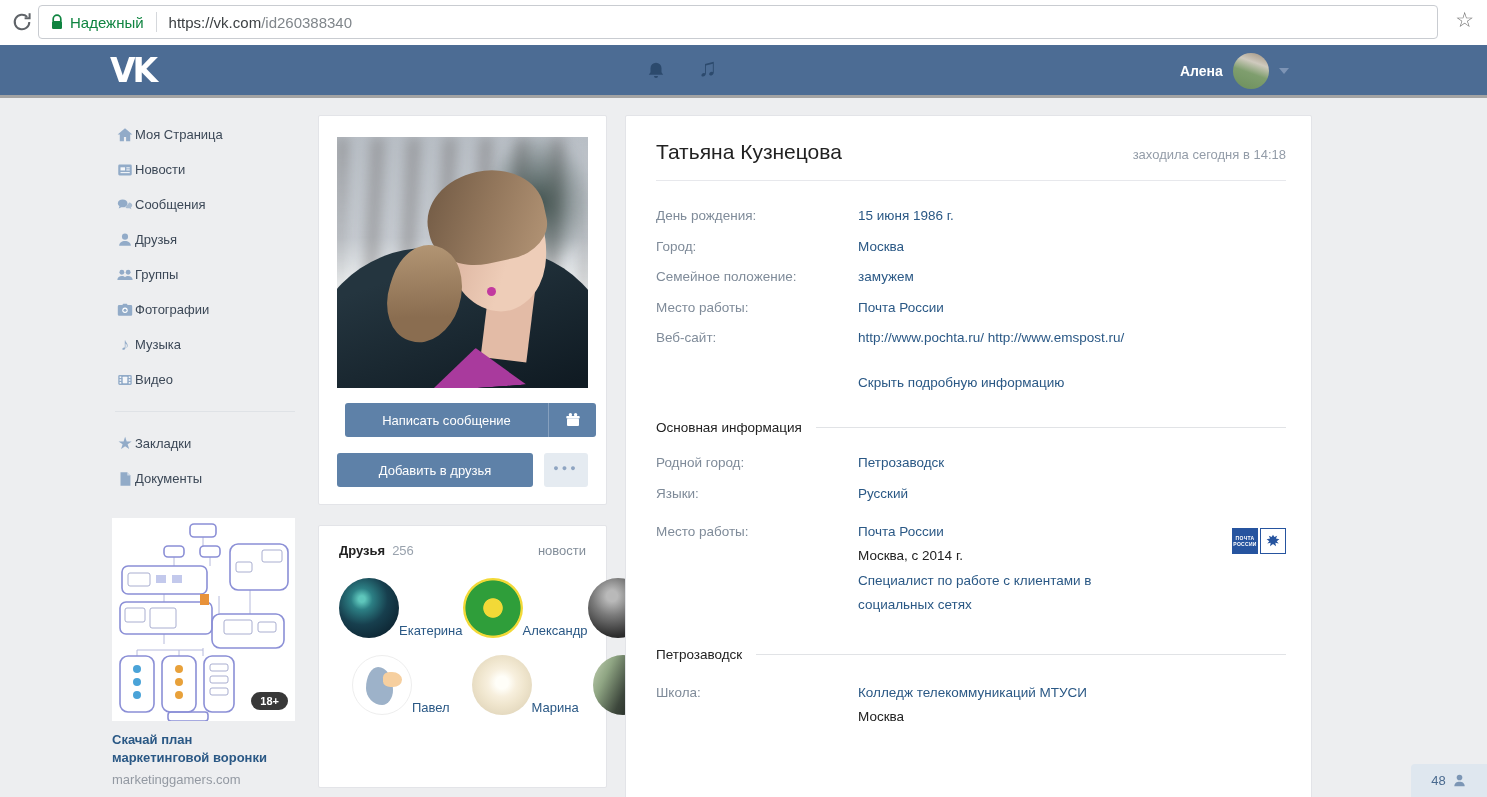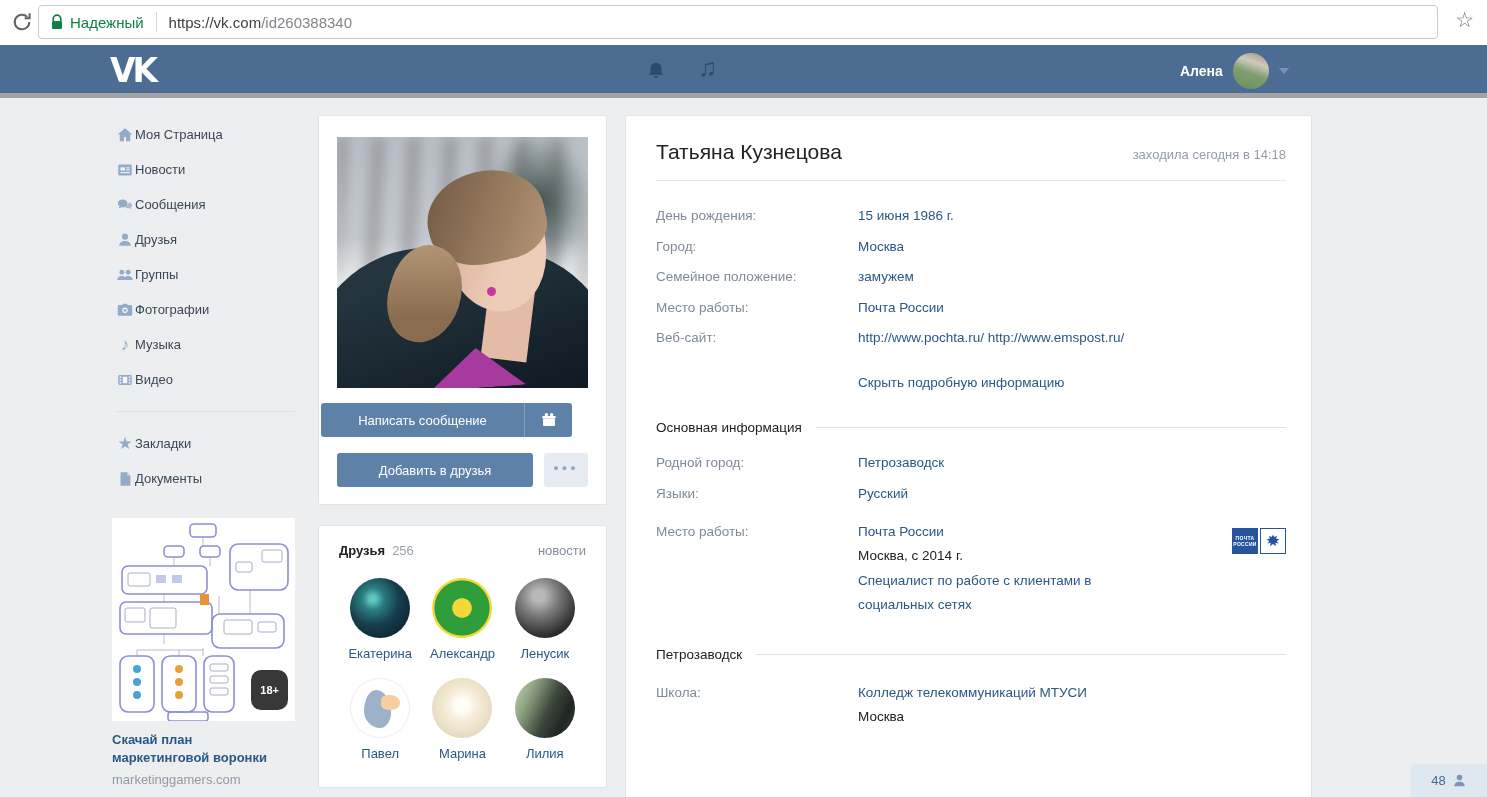--- a/index.html
+++ b/index.html
@@ -11,21 +11,21 @@
   .refresh{position:absolute;left:10px;top:10px;width:24px;height:24px;cursor:pointer;}
   .omnibox{position:absolute;left:38px;top:5px;width:1400px;height:34px;border:1px solid #c9ccd1;
            border-radius:4px;display:flex;align-items:center;padding:12px 12px;box-sizing:border-box;background:#fff;}
   .secure{display:flex;align-items:center;gap:7px;color:#0f8440;font-size:15px;}
   .omni-sep{width:1px;height:20px;background:#d5d8dc;margin:0 12px;}
   .url-host{color:#3c4043;font-size:15px;}
   .url-path{color:#80868b;font-size:15px;}
   .browser-star{position:absolute;right:13px;top:8px;font-size:21px;color:#757575;cursor:pointer;}
 
   
-  .vkheader{position:absolute;top:45px;left:0;right:0;height:53px;background:#4c6c94;border-bottom:5px solid #a3a3a3;box-sizing:border-box;}
+  .vkheader{position:absolute;top:45px;left:0;right:0;height:53px;background:#4c6c94;border-bottom:3px solid #a3a3a3;box-sizing:border-box;}
   .vk-logo{position:absolute;left:110px;top:6px;color:#fff;font-size:33px;font-weight:700;
            letter-spacing:-3px;font-family:"DejaVu Sans",sans-serif;cursor:pointer;}
   .h-search{position:absolute;left:319px;top:11px;width:287px;height:32px;background:#3f5d80;
             border-radius:16px;display:flex;align-items:center;padding:0 13px;gap:8px;box-sizing:border-box;}
   .search-input{background:transparent;border:none;outline:none;color:#dbe4ee;font-size:14px;width:100%;
                 font-family:"Liberation Sans",sans-serif;}
   .search-input::placeholder{color:#a9bacf;opacity:1;}
   .h-icon{position:absolute;cursor:pointer;color:#2c4a6d;}
   .h-bell{left:645px;top:14px;}
   .h-music{left:698px;top:10px;font-size:25px;line-height:25px;}
@@ -40,21 +40,21 @@
   .s-item{display:flex;align-items:center;height:35px;padding-left:15px;cursor:pointer;}
   .s-icon{width:20px;height:20px;display:flex;align-items:center;justify-content:center;color:#92abc8;
           font-size:17px;line-height:20px;}
   .s-icon svg{display:block;}
   .s-label{font-size:13px;color:#3c4857;}
   .s-divider{height:1px;background:#dfe2e6;margin:14px 15px;}
 
   .ad{margin:22px 0 0 12px;width:183px;}
   .ad-img{width:183px;height:203px;background:#fff;position:relative;cursor:pointer;}
   .ad-badge{position:absolute;right:7px;bottom:11px;background:rgba(0,0,0,0.78);color:#fff;font-size:11px;
-            padding:14px 9px;border-radius:10px;font-weight:bold;}
+            padding:3px 9px;border-radius:10px;font-weight:bold;}
   .ad-title{margin-top:10px;color:#2a5885;font-weight:bold;font-size:13px;line-height:18px;cursor:pointer;}
   .ad-domain{color:#9399a2;font-size:13px;margin-top:5px;}
 
   
   .card{position:absolute;background:#fff;border:1px solid #e3e4e8;border-radius:2px;box-sizing:border-box;}
 
   .profile-card{left:318px;top:115px;width:289px;height:390px;}
   .photo{position:absolute;left:18px;top:21px;width:251px;height:251px;overflow:hidden;cursor:pointer;
          background:linear-gradient(180deg,#b9bfc6 0%,#c6cbd1 40%,#eef1f2 58%,#ffffff 78%);}
   .ph-trees{position:absolute;left:0;right:0;top:0;height:62%;
@@ -70,35 +70,35 @@
   .ph-face{position:absolute;top:52px;left:116px;width:94px;height:122px;transform:rotate(8deg);
            background:linear-gradient(100deg,#d9b09c,#eecdb8 60%);border-radius:48% 52% 45% 55%/58% 58% 42% 42%;}
   .ph-hair{position:absolute;top:34px;left:90px;width:118px;height:92px;transform:rotate(-12deg);
            background:linear-gradient(120deg,#6e5742,#93775c 50%,#b59677);border-radius:60% 60% 42% 52%;}
   .ph-pony{position:absolute;top:108px;left:52px;width:72px;height:98px;transform:rotate(18deg);
            background:linear-gradient(160deg,#b79a78,#8a6d50 70%);border-radius:46% 54% 50% 50%;}
   .ph-earring{position:absolute;top:150px;left:150px;width:9px;height:9px;border-radius:50%;background:#c2399f;}
 
   .btn{position:absolute;background:#5e81a8;color:#fff;font-size:13px;border-radius:3px;height:34px;
        display:flex;align-items:center;justify-content:center;cursor:pointer;box-sizing:border-box;}
-  .btn-msg{left:2px;top:287px;width:251px;padding:0;}
+  .btn-msg{left:26px;top:287px;width:251px;padding:0;}
   .btn-msg .btn-main{flex:1;text-align:center;}
   .btn-msg .btn-div{width:1px;height:34px;background:rgba(255,255,255,0.25);}
   .btn-msg .btn-gift{width:47px;display:flex;align-items:center;justify-content:center;}
   .btn-add{left:18px;top:337px;width:196px;}
   .btn-more{left:225px;top:337px;width:44px;background:#e5ebf1;color:#8fa5c2;}
   .btn-more span{font-size:9px;letter-spacing:3px;line-height:10px;transform:translateY(-2px);}
 
   .friends-card{left:318px;top:525px;width:289px;height:263px;padding:17px 20px;}
   .f-head{display:flex;align-items:baseline;font-size:13px;}
   .f-title{color:#222;font-weight:bold;}
   .f-count{color:#99a2ad;margin-left:7px;}
   .f-news{margin-left:auto;color:#828d99;cursor:pointer;}
   .f-grid{display:grid;grid-template-columns:repeat(3,1fr);row-gap:17px;margin-top:20px;justify-items:center;}
-  .f-cell{display:flex;flex-direction:column;align-items:center;cursor:pointer;}
+  .f-cell{display:flex;flex-direction:row;align-items:flex-end;cursor:pointer;}
   .f-av{width:60px;height:60px;border-radius:50%;}
   .f-name{margin-top:8px;font-size:13px;color:#2a5885;white-space:nowrap;}
   .av-ekaterina{background:radial-gradient(circle at 38% 35%,#5ec6bb 0 6%,#2c7f84 20%,#173f4e 48%,#0d2431 82%);}
   .av-aleksandr{background:radial-gradient(circle at 50% 50%,#f2d937 0 22%,#2f9e3a 24% 64%,#f2d937 66% 90%,#8a7a1a 94%);}
   .av-lenusik{background:radial-gradient(circle at 40% 30%,#b9b9b9 0 10%,#7b7b7b 35%,#2e2e2e 72%,#141414 100%);}
   .av-pavel{background:#fff;position:relative;overflow:hidden;border:1px solid #eee;box-sizing:border-box;}
   .av-pavel::before{content:"";position:absolute;left:13px;top:11px;width:27px;height:38px;background:#9db2c9;
                     border-radius:45% 55% 40% 60%/55% 60% 40% 45%;}
   .av-pavel::after{content:"";position:absolute;right:9px;top:16px;width:19px;height:15px;background:#f6cf9f;
                    border-radius:40% 60% 55% 45%;}

